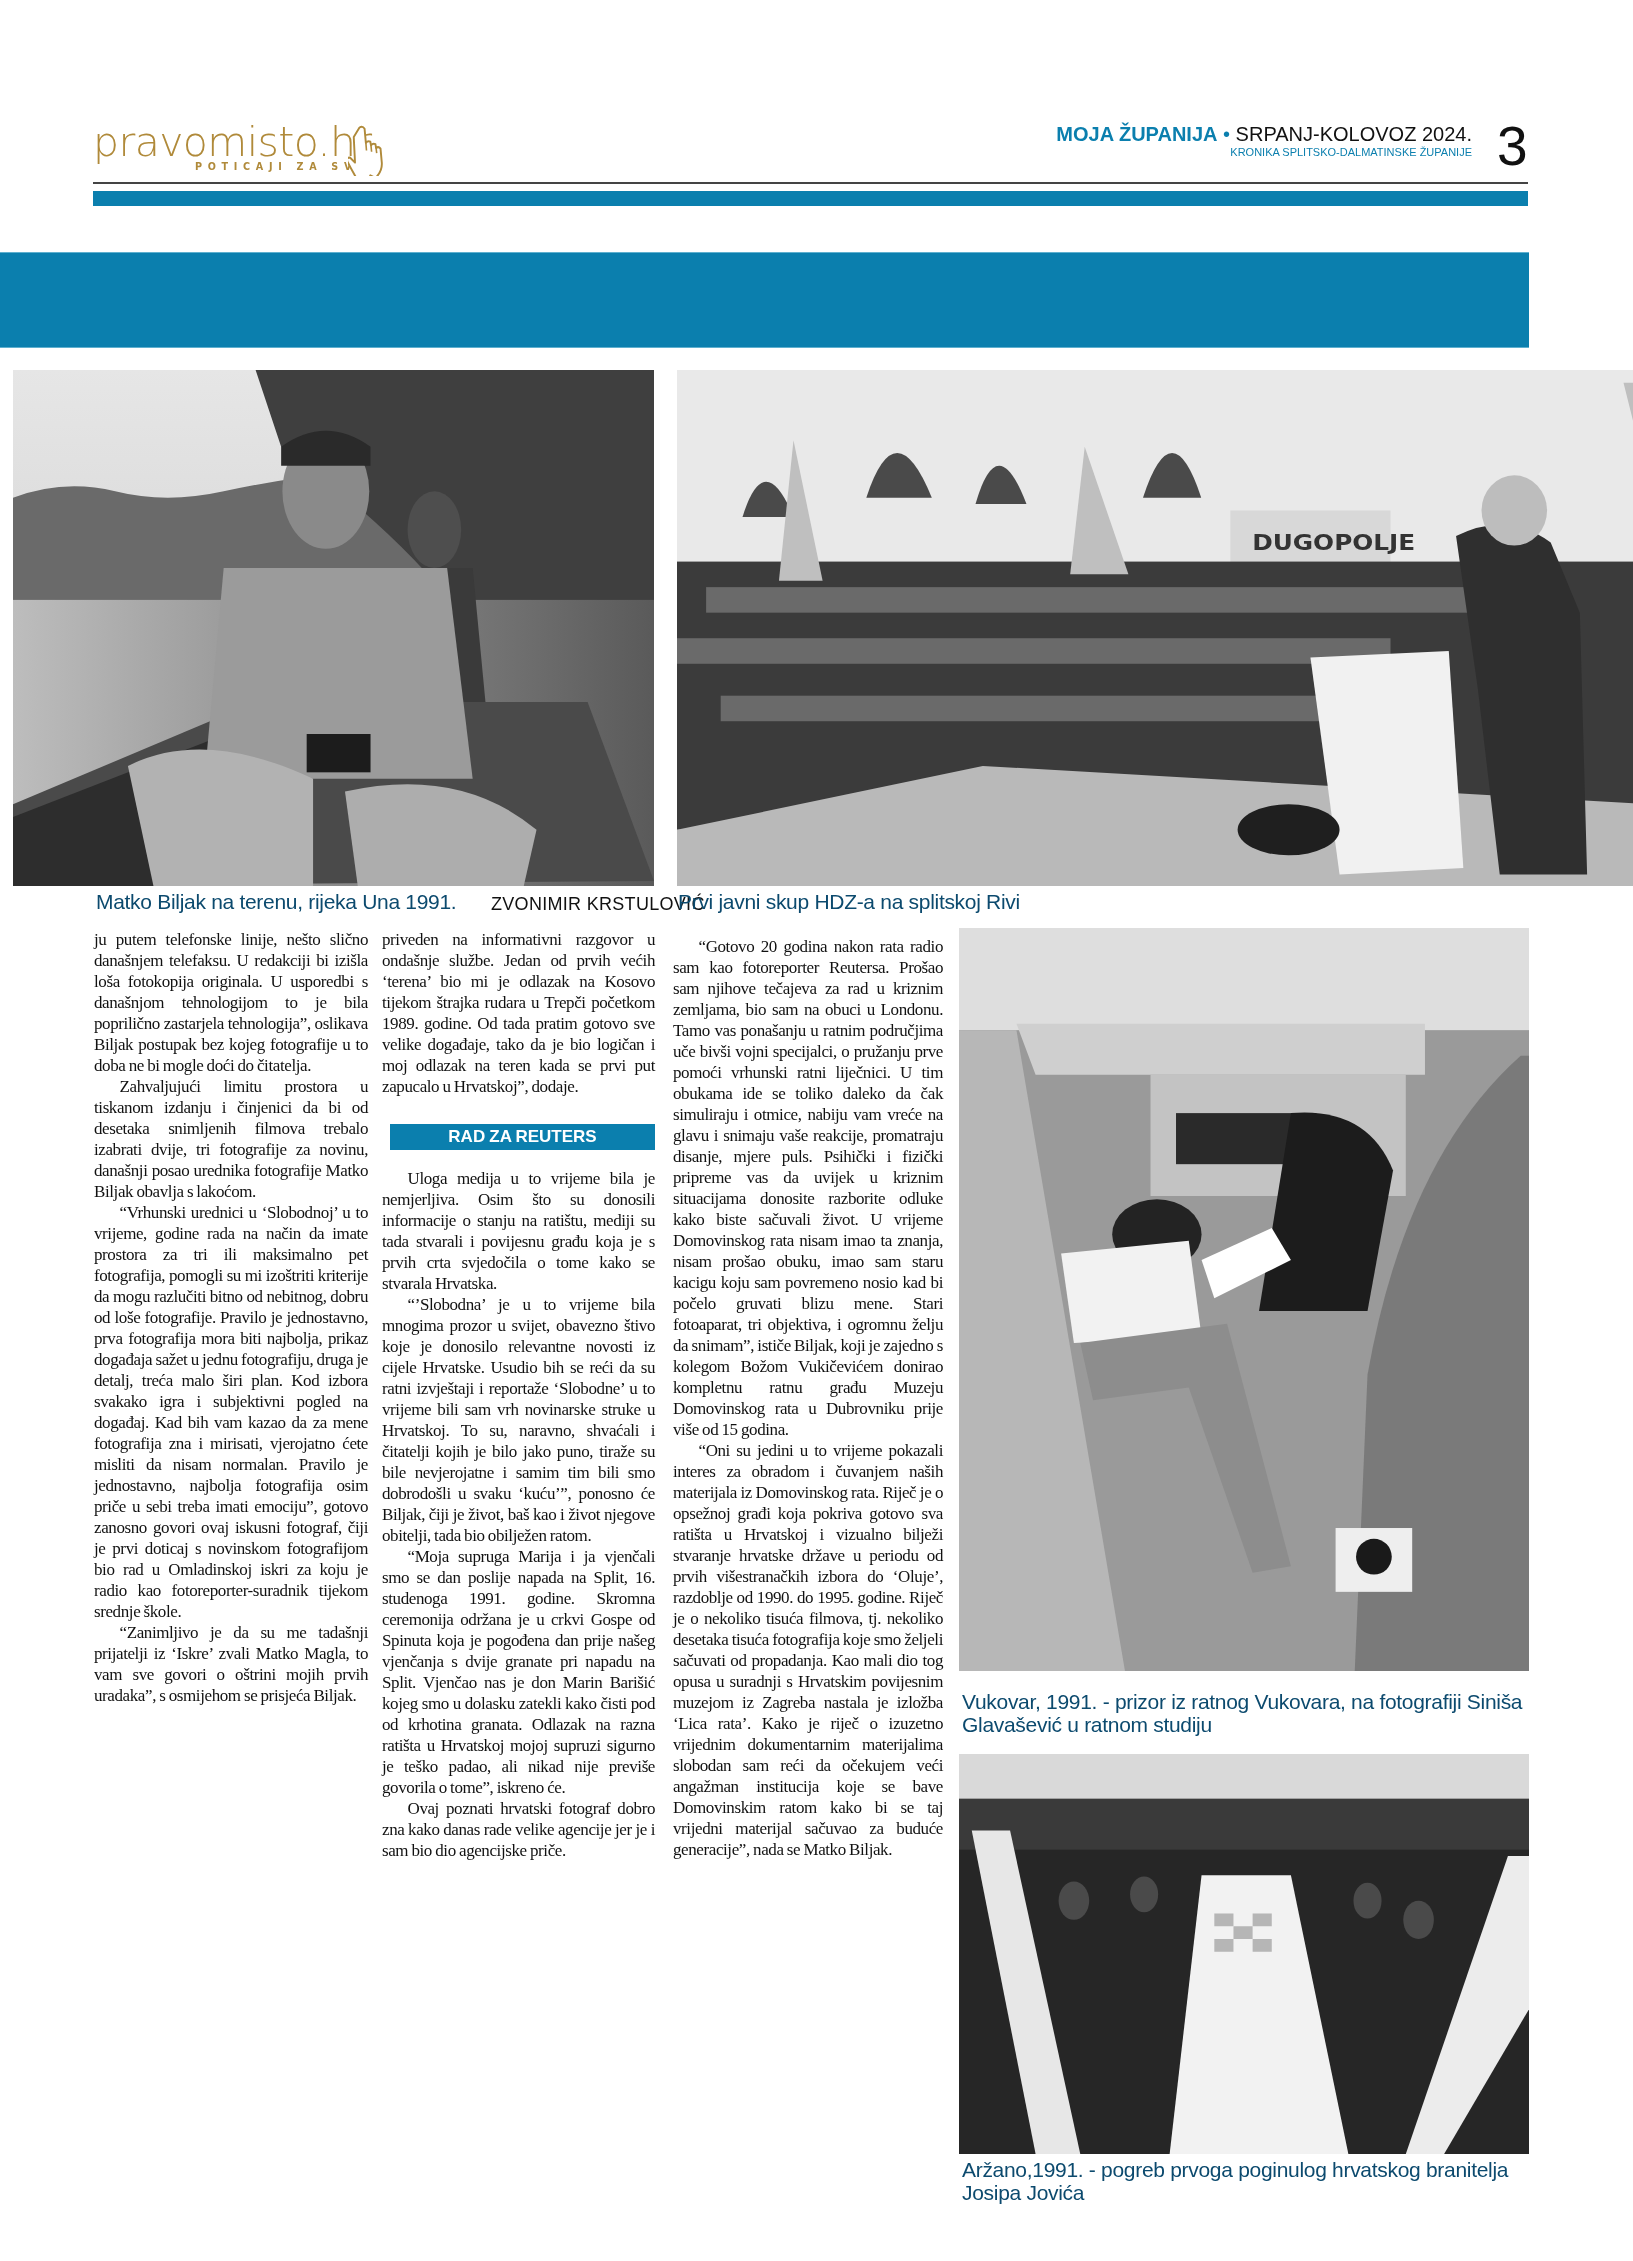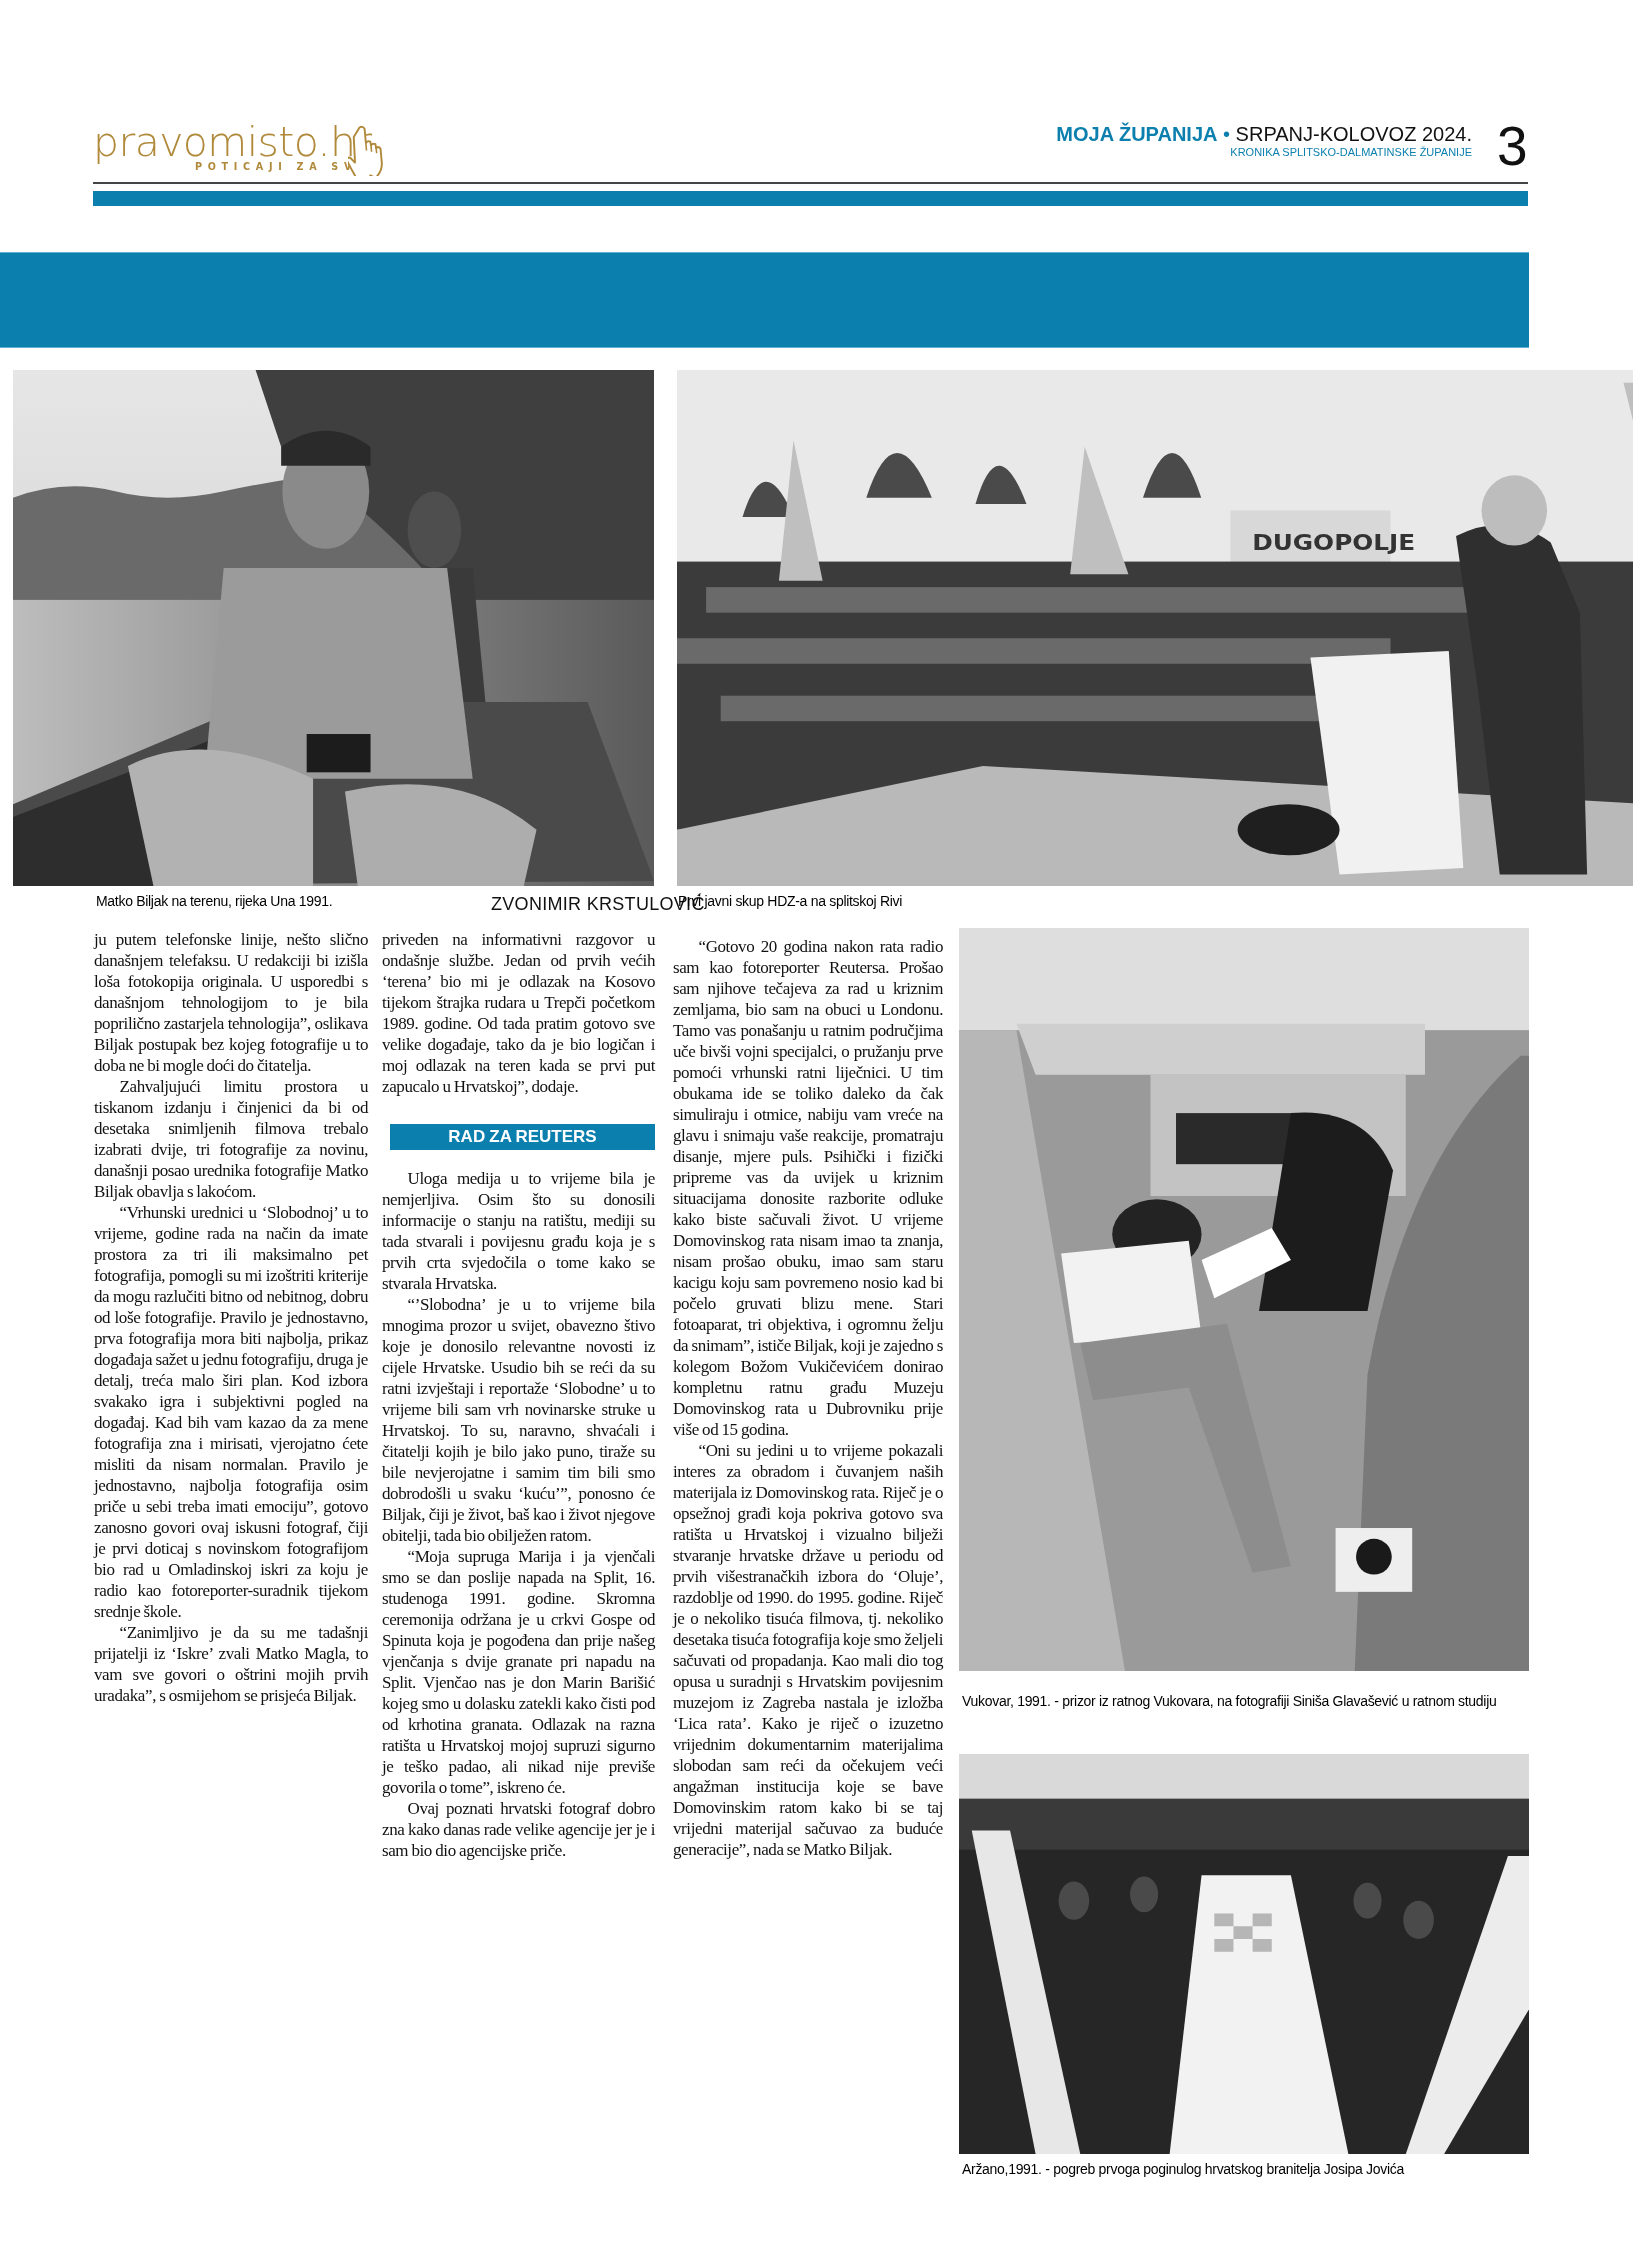--- a/index.html
+++ b/index.html
@@ -24,21 +24,21 @@
 
   
   .photo { position: absolute; overflow: hidden; background: #777; }
   .photo svg { display: block; width: 100%; height: 100%; }
   .photo-boat { left: 12.8px; top: 370px; width: 641px; height: 516px; }
   .photo-rally { left: 677px; top: 370px; width: 972px; height: 516px; }
   .photo-studio { left: 959px; top: 928px; width: 570px; height: 743px; }
   .photo-funeral { left: 959px; top: 1754px; width: 570px; height: 400px; }
 
   
-  .caption { position: absolute; font-family: "Liberation Sans", "DejaVu Sans", sans-serif; font-size: 14px; line-height: 23px; color: #000000; letter-spacing: -0.3px; }
+  .caption { position: absolute; font-family: "Liberation Sans", "DejaVu Sans", sans-serif; font-size: 21px; line-height: 23px; color: #0c4a6e; letter-spacing: -0.3px; }
   .cap-boat { left: 96px; top: 890px; }
   .credit { position: absolute; left: 491px; top: 894px; font-family: "Liberation Sans", "DejaVu Sans", sans-serif; font-size: 18px; letter-spacing: 0.3px; color: #111; }
   .cap-rally { left: 678px; top: 890px; }
   .cap-studio { left: 962px; top: 1690px; width: 562px; }
   .cap-funeral { left: 962px; top: 2158px; width: 562px; }
 
   
   .col { position: absolute; font-size: 17px; line-height: 21px; text-align: justify; letter-spacing: -0.4px; word-spacing: -0.6px; hyphens: manual; }
   .col p { margin: 0; text-indent: 0; }
   .col p.ind { text-indent: 25.5px; }

